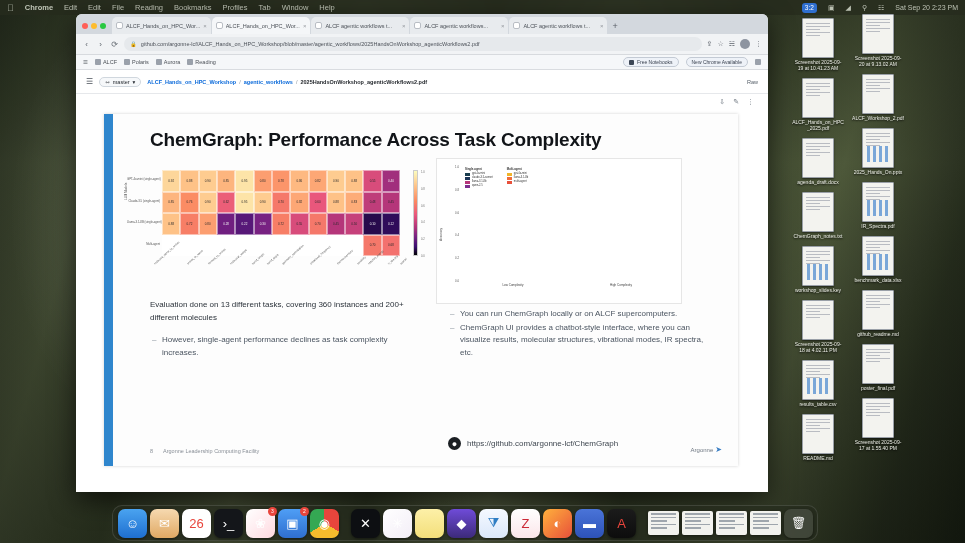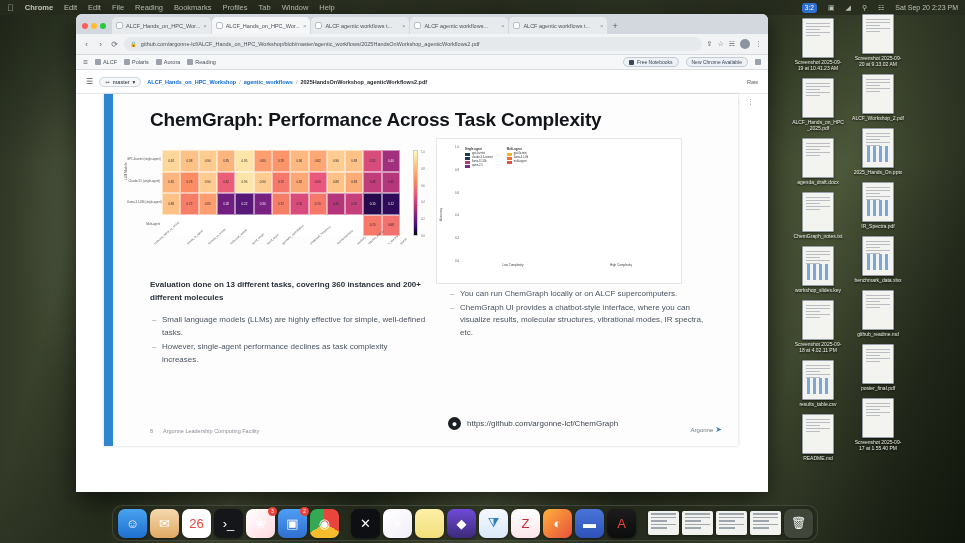--- a/index.html
+++ b/index.html
@@ -147,21 +147,21 @@
   #gh-head .spacer { flex: 1; }
   #gh-head .raw { color: #57606a; }
 
   #gh-toolrow {
     height: 15px; display: flex; justify-content: flex-end; align-items: center;
     gap: 8px; padding: 0 14px; font-size: 7px; color: #6d767f;
   }
 
   
   #slide {
-    position: absolute; left: 28px; top: 24px; width: 634px; height: 352px;
+    position: absolute; left: 28px; top: 44px; width: 634px; height: 352px;
     background: #fdfdfd; box-shadow: 0 0 3px rgba(0,0,0,.18);
     overflow: hidden;
   }
   #slide .accent {
     position: absolute; left: 0; top: 0; bottom: 0; width: 9px;
     background: linear-gradient(180deg,#2f86cd,#2f86cd);
   }
   #slide .title {
     position: absolute; left: 46px; top: 15px;
     font-size: 19px; font-weight: bold; color: #111418;
@@ -239,21 +239,21 @@
   #bc-legend .lgcol { }
   #bc-legend .lgtitle { font-weight: bold; margin-bottom: 1px; font-size: 2.8px; }
   #bc-legend .lgrow { display: flex; align-items: center; gap: 2px; line-height: 4px; }
   #bc-legend .sw { width: 5px; height: 3px; display: block; }
 
   
   #left-text {
     position: absolute; left: 46px; top: 184px; width: 276px;
     font-size: 8px; color: #3f4750; line-height: 13px;
   }
-  #left-text .lead { color: #2b323a; margin-bottom: 9px; font-weight: bold; }
+  #left-text .lead { color: #2b323a; margin-bottom: 9px; }
   #left-text ul { list-style: none; }
   #left-text li {
     position: relative; padding-left: 12px; margin-bottom: 1px; color: #4a5460;
   }
   #left-text li::before {
     content: "–"; position: absolute; left: 2px; color: #8b949e;
   }
   #right-text {
     position: absolute; left: 344px; top: 194px; width: 268px;
     font-size: 8px; color: #4a5460; line-height: 12.5px;
@@ -862,21 +862,20 @@
             </div>
           <div id="bc-xlabels">
               <span>Low Complexity</span>
               <span>High Complexity</span>
             </div>
         </div>
 
         <div id="left-text">
           <div class="lead">Evaluation done on 13 different tasks, covering 360 instances and 200+ different molecules</div>
           <ul id="left-bullets">
-              <li>Small language models (LLMs) are highly effective for simple, well-defined tasks.</li>
               <li>However, single-agent performance declines as task complexity increases.</li>
             </ul>
         </div>
 
         <div id="right-text">
           <ul id="right-bullets">
               <li>You can run ChemGraph locally or on ALCF supercomputers.</li>
               <li>ChemGraph UI provides a chatbot-style interface, where you can visualize results, molecular structures, vibrational modes, IR spectra, etc.</li>
             </ul>
         </div>

